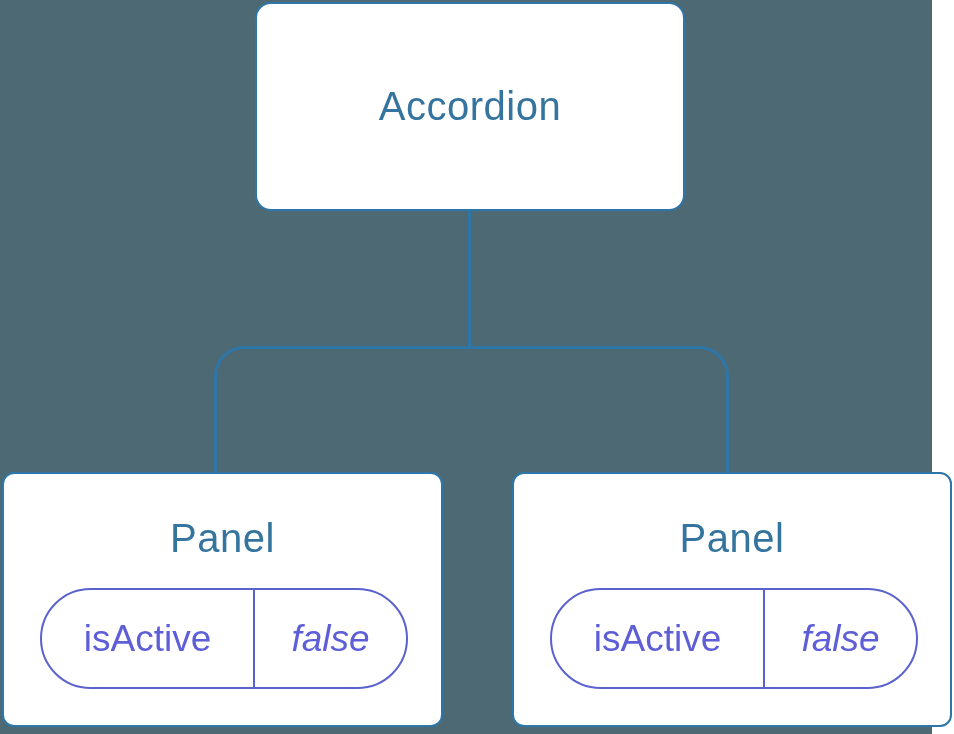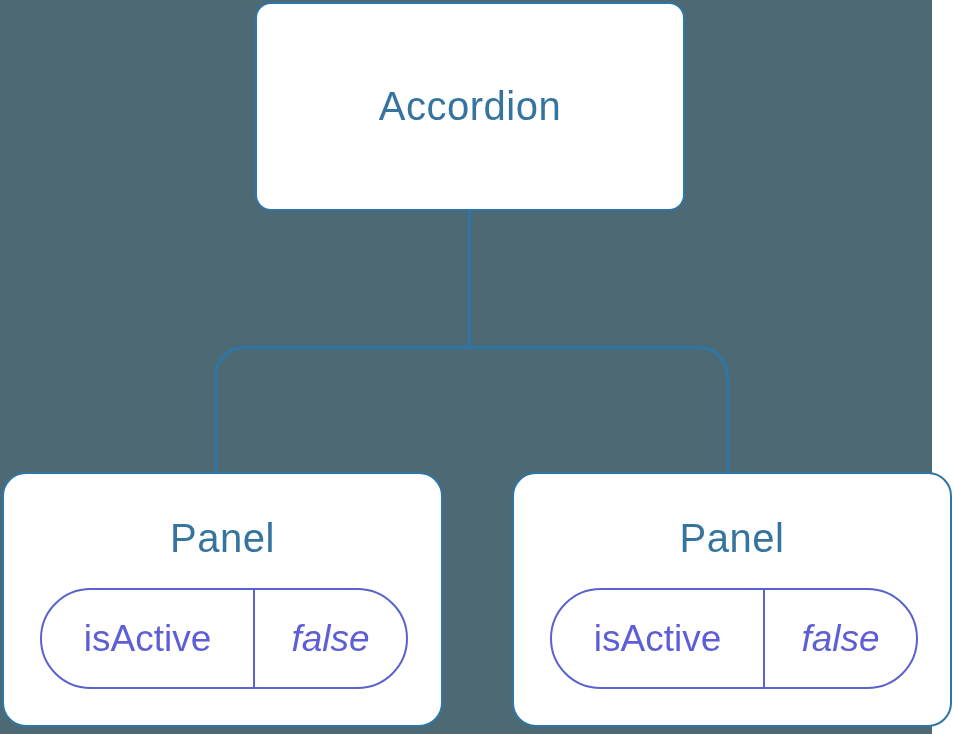--- a/index.html
+++ b/index.html
@@ -51,21 +51,21 @@
     left: 214px; top: 346px;
     width: 515px; height: 127px;
     border: 3px solid var(--line-blue);
     border-bottom: none;
     border-radius: 30px 30px 0 0;
     background: transparent;
   }
   .panel-box {
     top: 472px;
     width: 441px; height: 255px;
-    border-radius: 24px;
+    border-radius: 12px;
   }
   .panel-left  { left: 2px; }
   .panel-right { left: 512px; width: 440px; }
   .panel-title {
     position: absolute;
     left: 0; top: 42px;
     width: 100%;
     text-align: center;
     line-height: 44px;
   }

